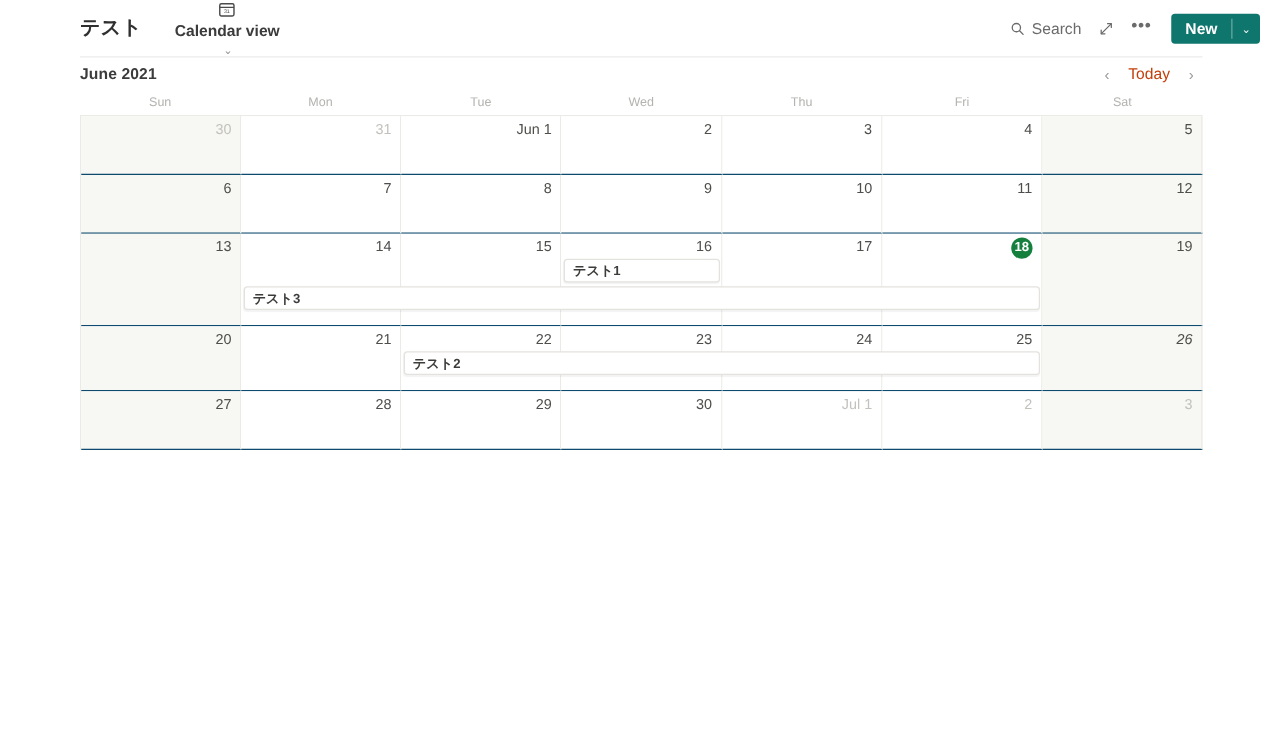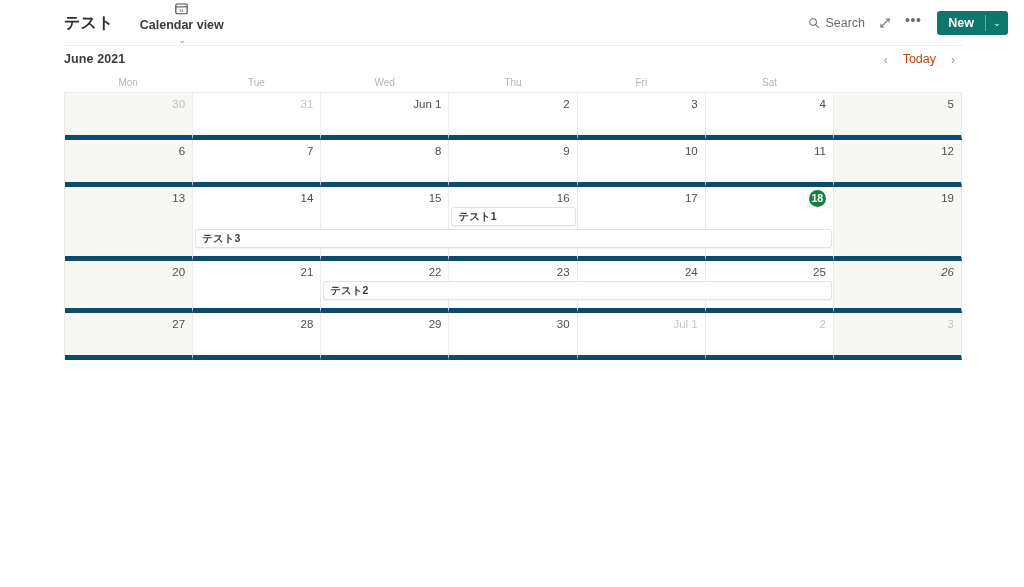--- a/index.html
+++ b/index.html
@@ -204,21 +204,21 @@
     position: relative;
   }
   .week {
     display: grid;
     grid-template-columns: repeat(7, 1fr);
     position: relative;
   }
   .day {
     position: relative;
     border-right: 1px solid #eceae6;
-    border-bottom: 5px solid #0c4a6e;
+    border-bottom: 1px solid #0c4a6e;
     background: #ffffff;
     box-sizing: border-box;
     padding: 5px 7px 0 7px;
     min-height: 47px;
     cursor: pointer;
   }
   .day.weekend { background: #f7f7f3; }
   .daynum {
     text-align: right;
     font-size: 11.5px;
@@ -327,20 +327,21 @@
     </div>
     <div class="today-btn">Today</div>
     <div class="nav-arrow">
       <span>›</span>
     </div>
   </div>
 </div>
 
 <div class="cal-wrap">
   <div class="dow-row">
+      <div class="dow">Sun</div>
       <div class="dow">Mon</div>
       <div class="dow">Tue</div>
       <div class="dow">Wed</div>
       <div class="dow">Thu</div>
       <div class="dow">Fri</div>
       <div class="dow">Sat</div>
     </div>
   <div class="grid">
       <div class="week">
         <div class="day weekend muted">

